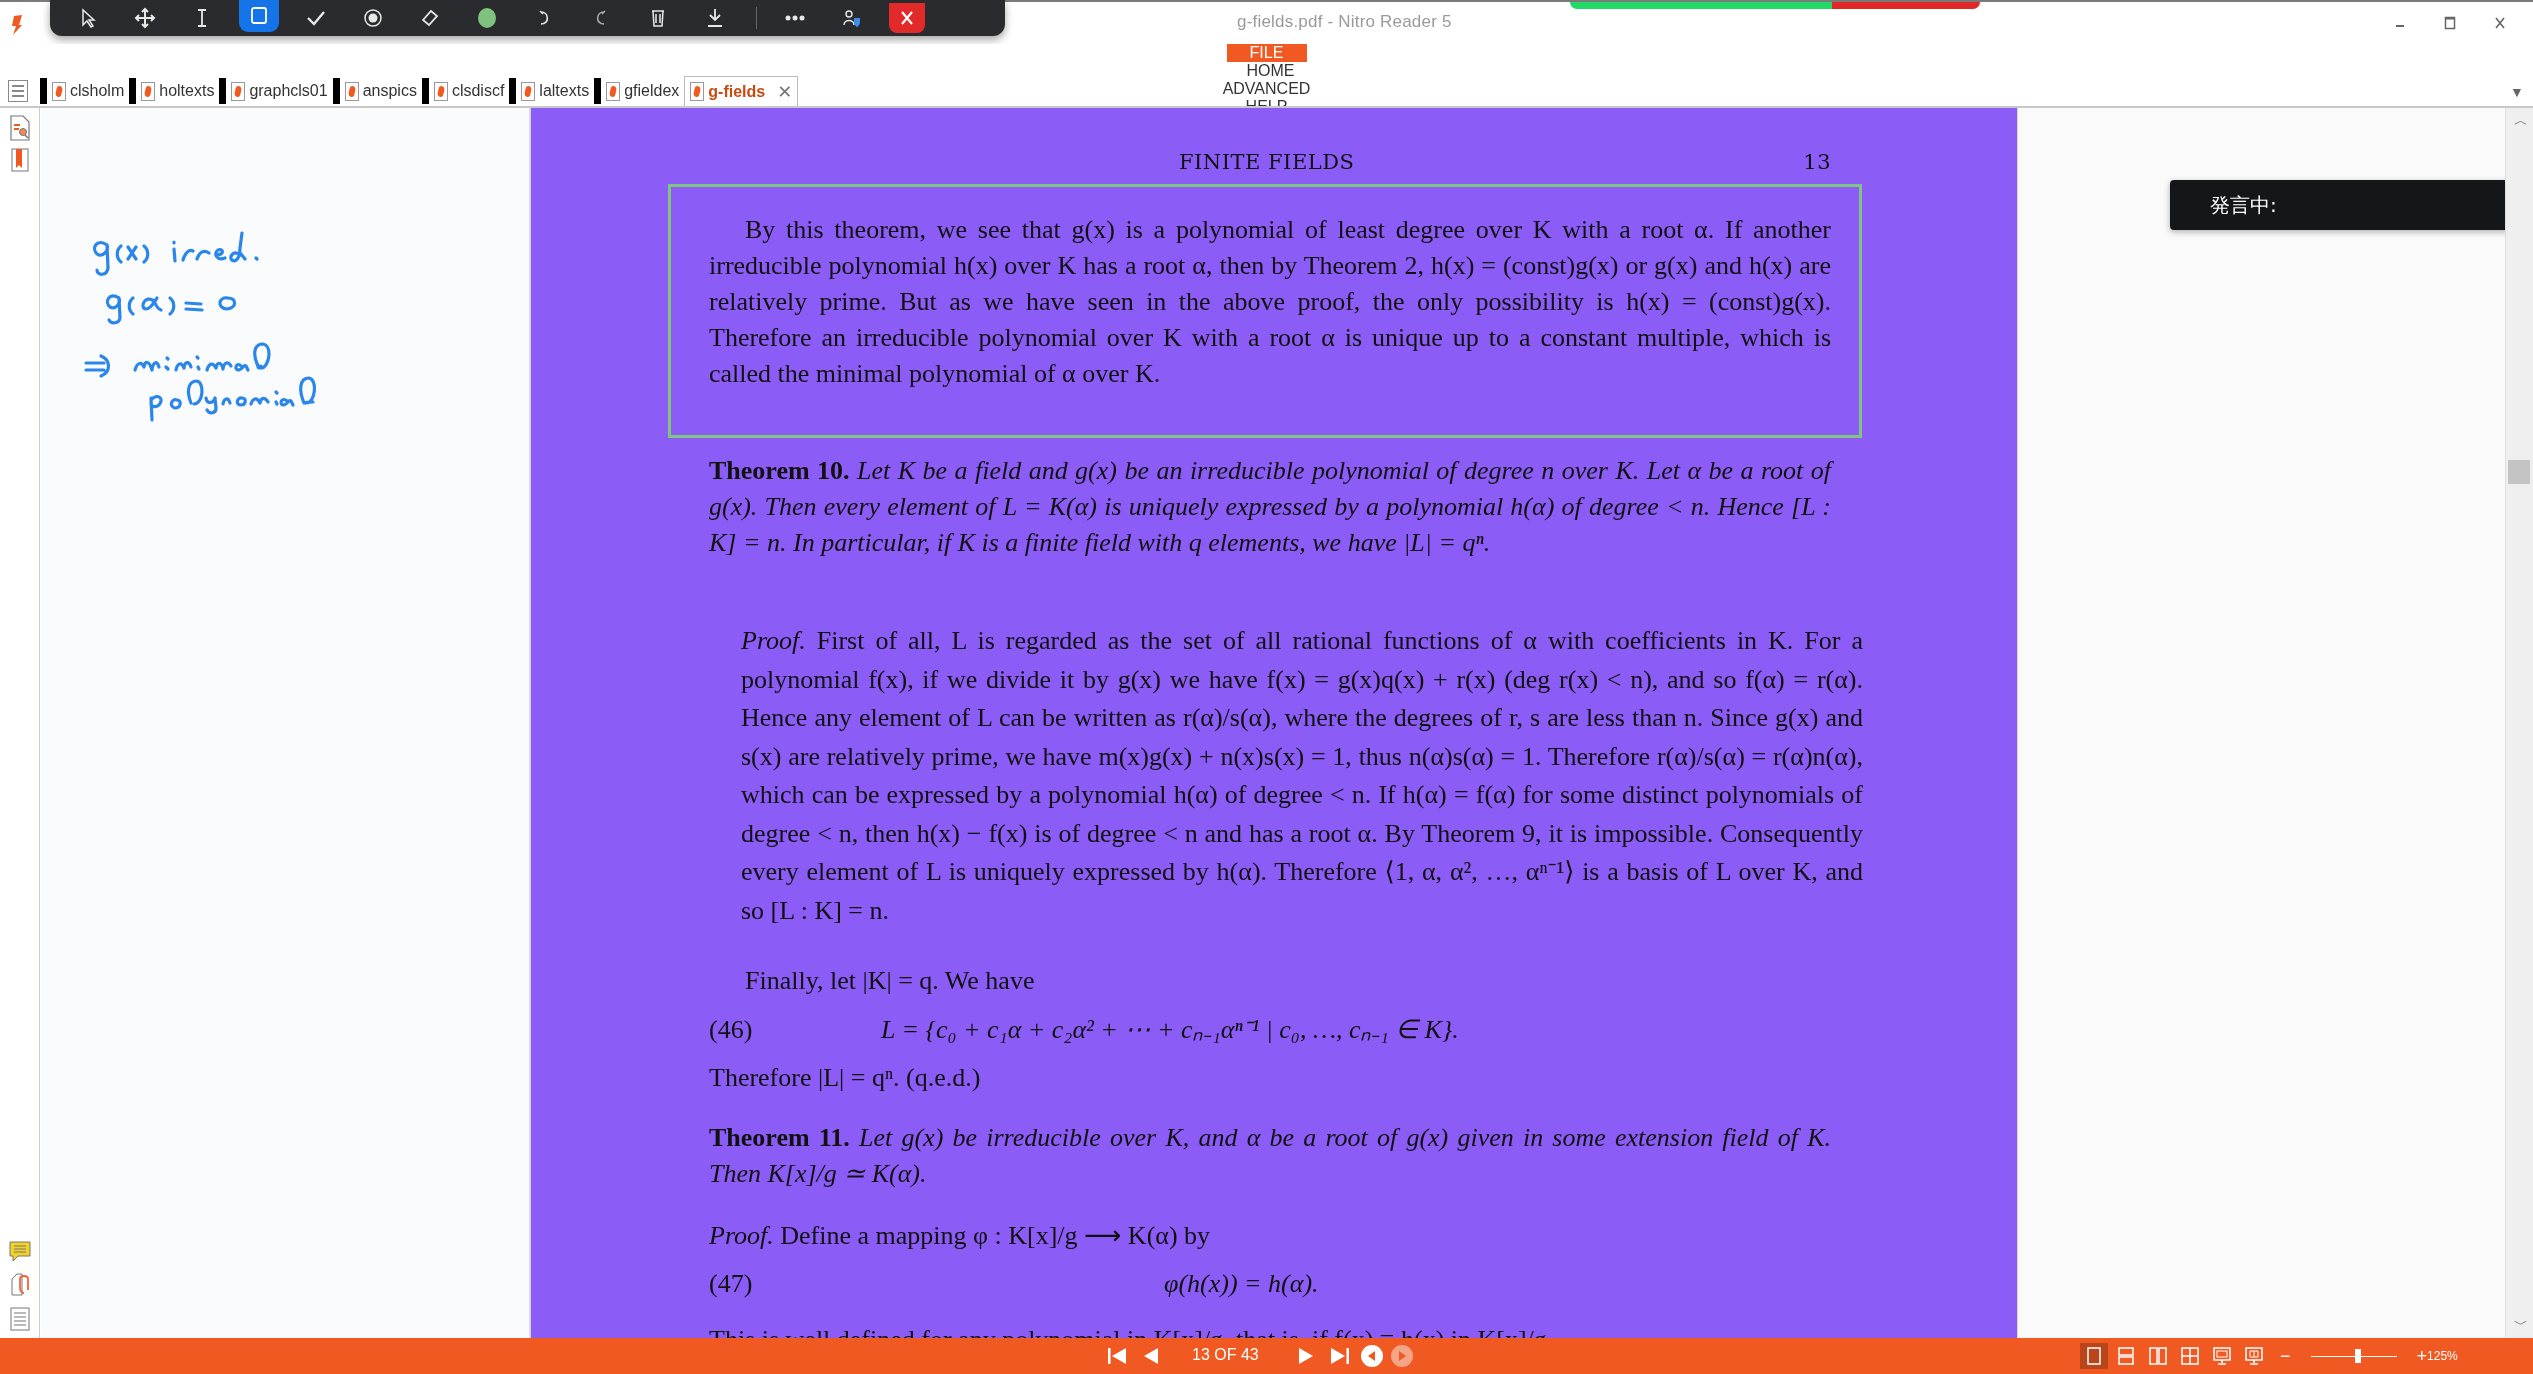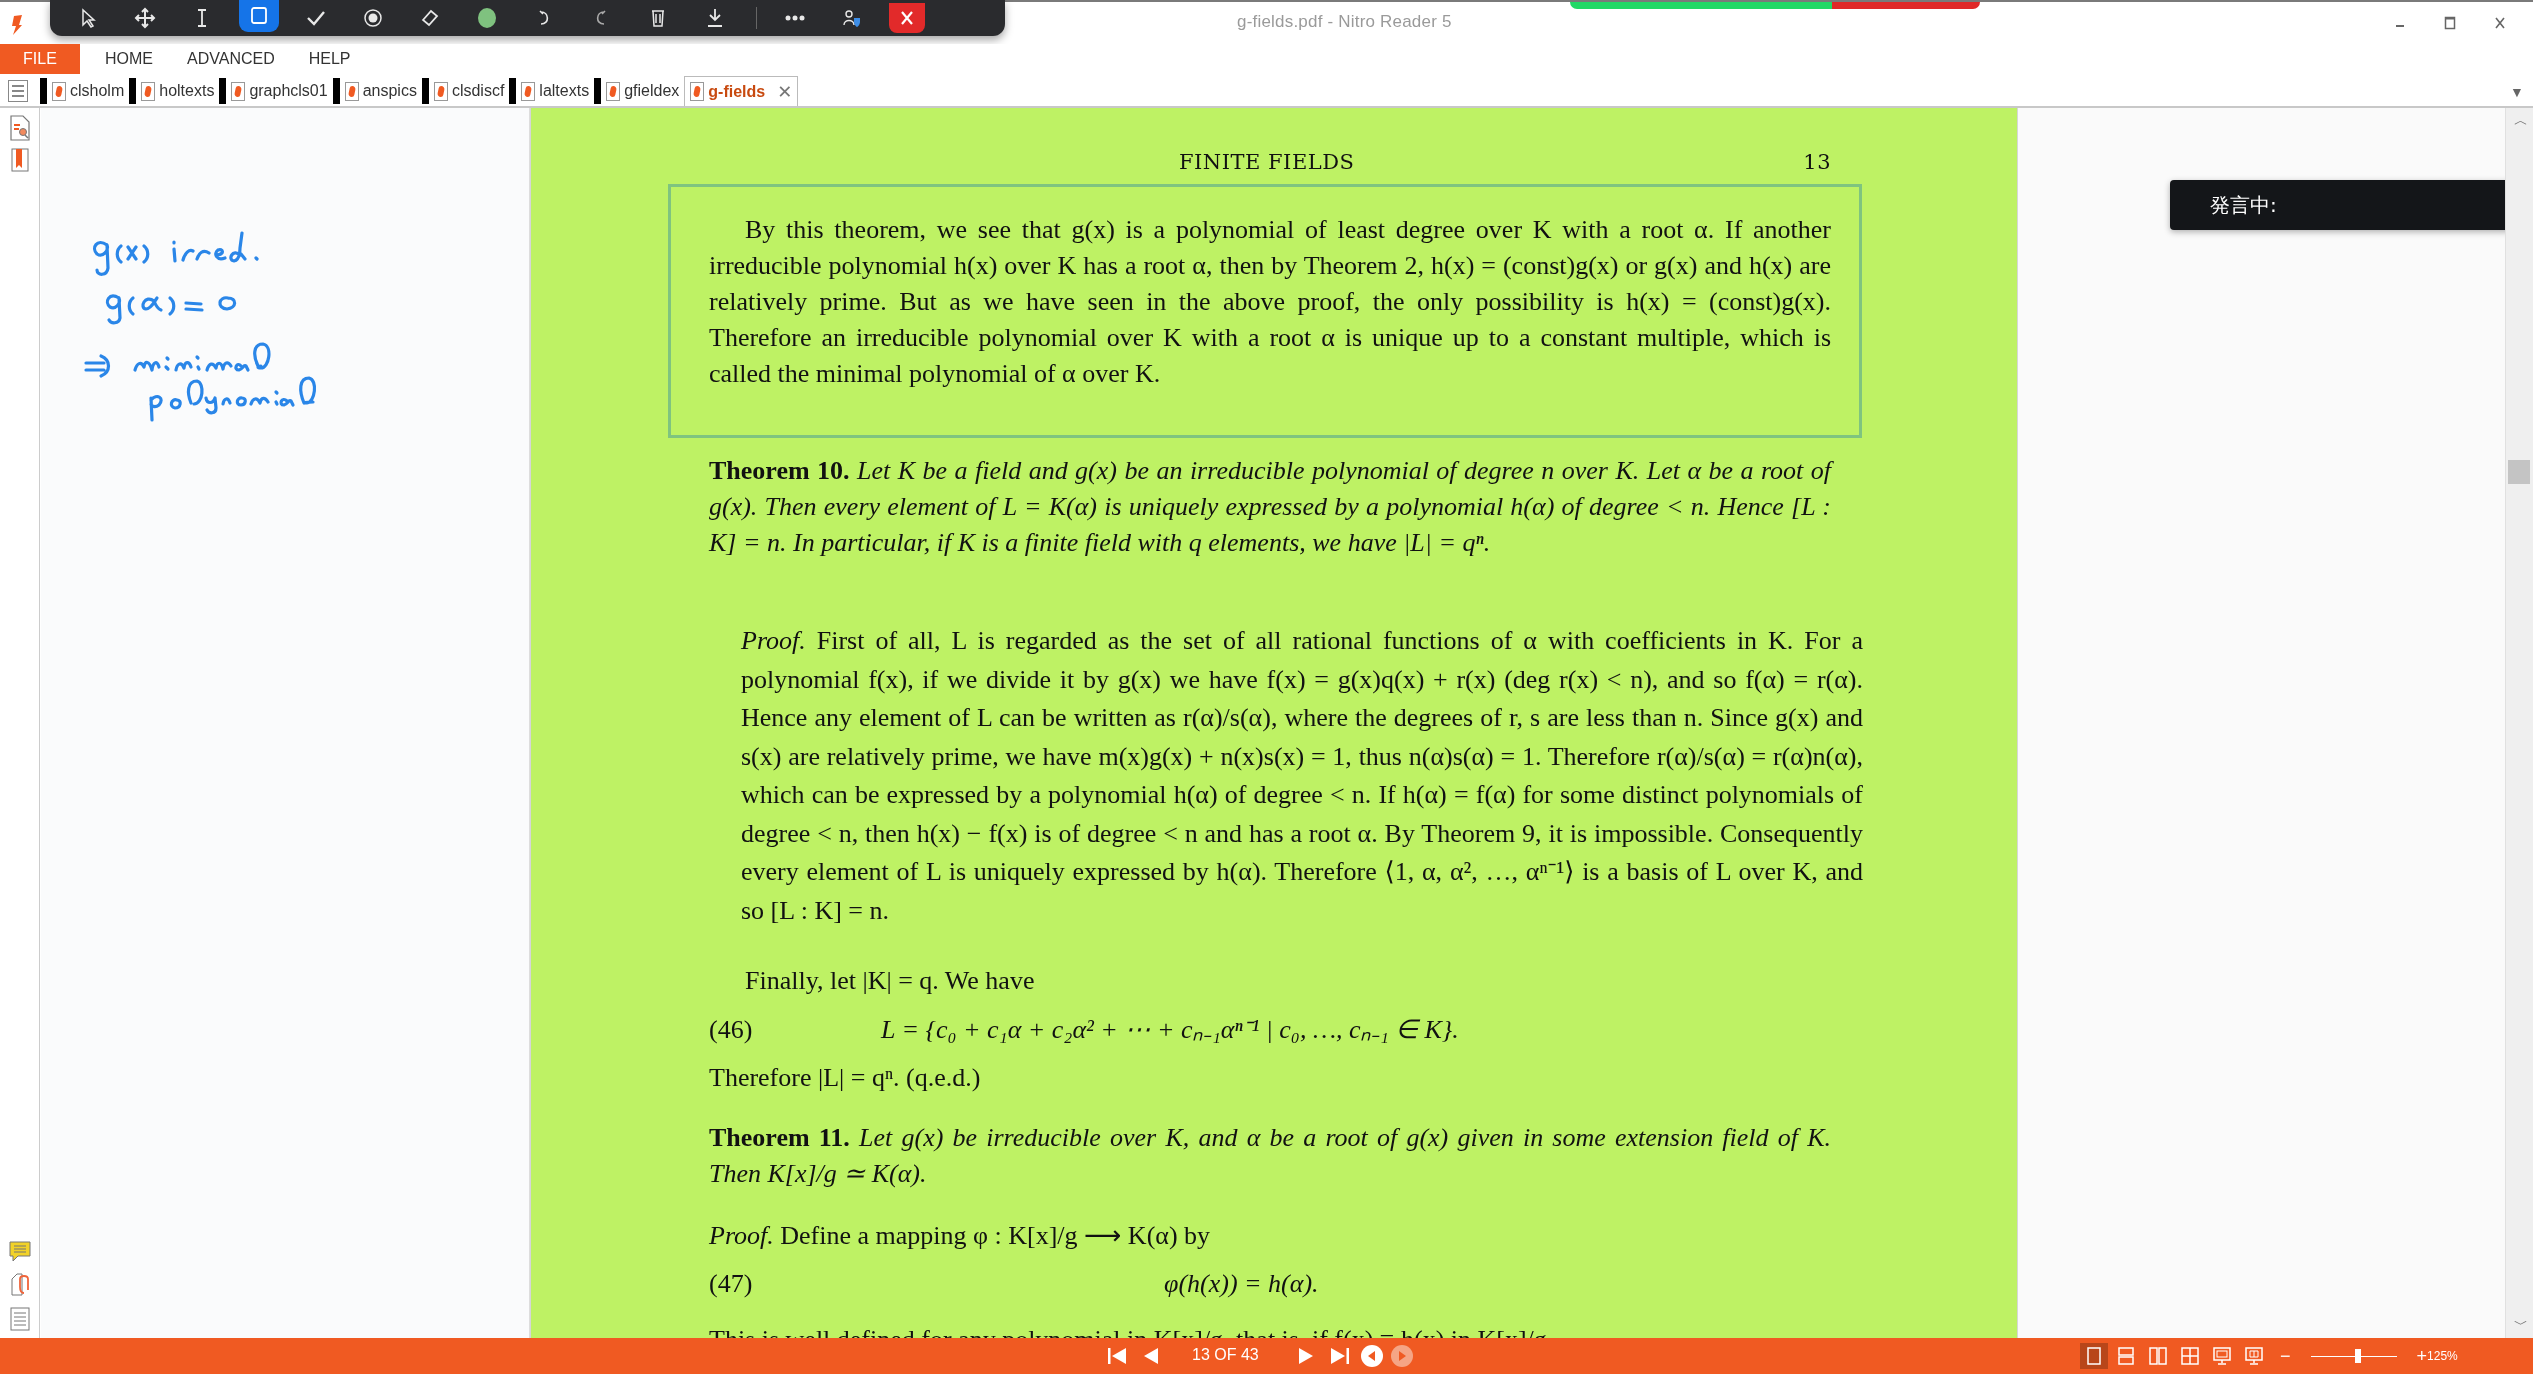--- a/index.html
+++ b/index.html
@@ -23,21 +23,21 @@
   
   .float-toolbar { position: absolute; left: 50px; top: 0; width: 955px; height: 36px; background: #2a2b2e; border-radius: 0 0 12px 12px; box-shadow: 0 4px 8px rgba(0,0,0,0.35); display: flex; align-items: center; padding-left: 18px; }
   .tb-btn { width: 40px; height: 30px; display: flex; align-items: center; justify-content: center; margin-right: 17px; color: #e8e8e8; font-size: 20px; border-radius: 0 0 6px 6px; }
   .tb-btn svg { width: 22px; height: 22px; }
   .tb-btn.active { background: #1574e8; height: 32px; margin-top: -4px; border-radius: 0 0 9px 9px; }
   .tb-sep { width: 1px; height: 22px; background: #666; margin: 0 18px 0 4px; }
   .tb-btn.close { background: #e22a2a; border-radius: 0 0 8px 8px; color: #fff; width: 36px; }
   .green-dot { width: 18px; height: 20px; border-radius: 50%; background: #7fc27f; }
 
   
-  .ribbon { position: absolute; left: 0; top: 44px; width: 2533px; height: 30px; background: #fff; display: flex; align-items: center; }
+  .ribbon { position: absolute; left: 0; top: 44px; width: 2533px; height: 30px; background: #fff; display: flex; align-items: center; flex-direction: column; }
   .rtab { height: 30px; display: flex; align-items: center; padding: 0 17px; font-size: 16px; color: #333; }
   .rtab.file { background: #f05a22; color: #fff; width: 80px; justify-content: center; padding: 0; }
 
   
   .doctabs { position: absolute; left: 0; top: 76px; width: 2533px; height: 32px; display: flex; align-items: center; border-bottom: 2px solid #c8c8c8; }
   .sidebar-toggle { width: 20px; height: 22px; margin-left: 8px; margin-right: 12px; border: 1px solid #888; display: flex; flex-direction: column; justify-content: center; padding: 0 3px; gap: 3px; }
   .sidebar-toggle i { display: block; height: 2px; background: #888; }
   .dtab { display: flex; align-items: center; height: 26px; padding: 0 5px; font-size: 16px; color: #333; border-left: 7px solid #000000; }
   .dtab .pdf-ico { width: 14px; height: 19px; margin-right: 4px; border: 1px solid #999; background: #fff; position: relative; }
   .dtab .pdf-ico::after { content: ""; position: absolute; left: 3px; top: 3px; width: 6px; height: 11px; background: #f05a22; border-radius: 2px 4px 2px 4px; transform: skewX(-12deg); }
@@ -47,21 +47,21 @@
   
   .left-rail { position: absolute; left: 0; top: 108px; width: 40px; height: 1230px; background: #fff; border-right: 1px solid #ccc; }
   .rail-icon { position: absolute; left: 8px; width: 24px; height: 28px; }
   .rail-icon svg { width: 24px; height: 28px; }
 
   
   .notes-panel { position: absolute; left: 41px; top: 108px; width: 489px; height: 1230px; background: #fafbfc; border-right: 1px solid #ddd; }
   .notes-panel svg { position: absolute; left: 0; top: 0; }
 
   
-  .page { position: absolute; left: 530px; top: 108px; width: 1488px; height: 1230px; background: #bef264; border-left: 1px solid #d6d6d6; border-right: 1px solid #d6d6d6; overflow: hidden; }
+  .page { position: absolute; left: 530px; top: 108px; width: 1488px; height: 1230px; background: #8b5cf6; border-left: 1px solid #d6d6d6; border-right: 1px solid #d6d6d6; overflow: hidden; }
   .doc { position: absolute; left: 178px; top: 0; width: 1122px; font-family: "DejaVu Serif", "Liberation Serif", serif; color: #111; font-size: 26px; line-height: 36px; }
   .running-head { position: absolute; top: 36px; left: 0; width: 1122px; font-size: 21px; letter-spacing: 0.5px; }
   .running-head .title { position: absolute; left: 470px; }
   .running-head .pg { position: absolute; right: 0; }
   .green-box { position: absolute; left: 137px; top: 76px; width: 1194px; height: 254px; border: 3px solid #7fc47f; }
   .para { position: absolute; left: 0; width: 1122px; text-align: justify; font-family: "Liberation Serif", serif; }
   .p-intro { top: 104px; text-indent: 36px; }
   .p-thm10 { top: 345px; }
   .p-proof10 { top: 514px; line-height: 38.5px; margin-left: 32px; }
   .p-finally { top: 855px; text-indent: 36px; }

